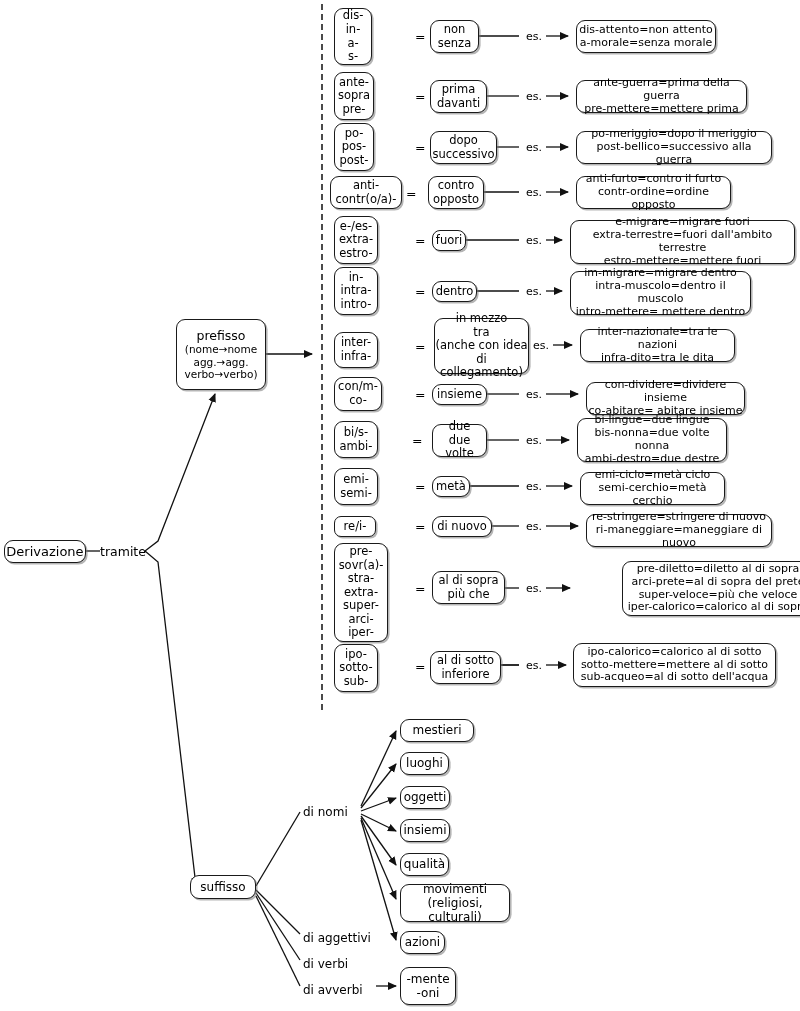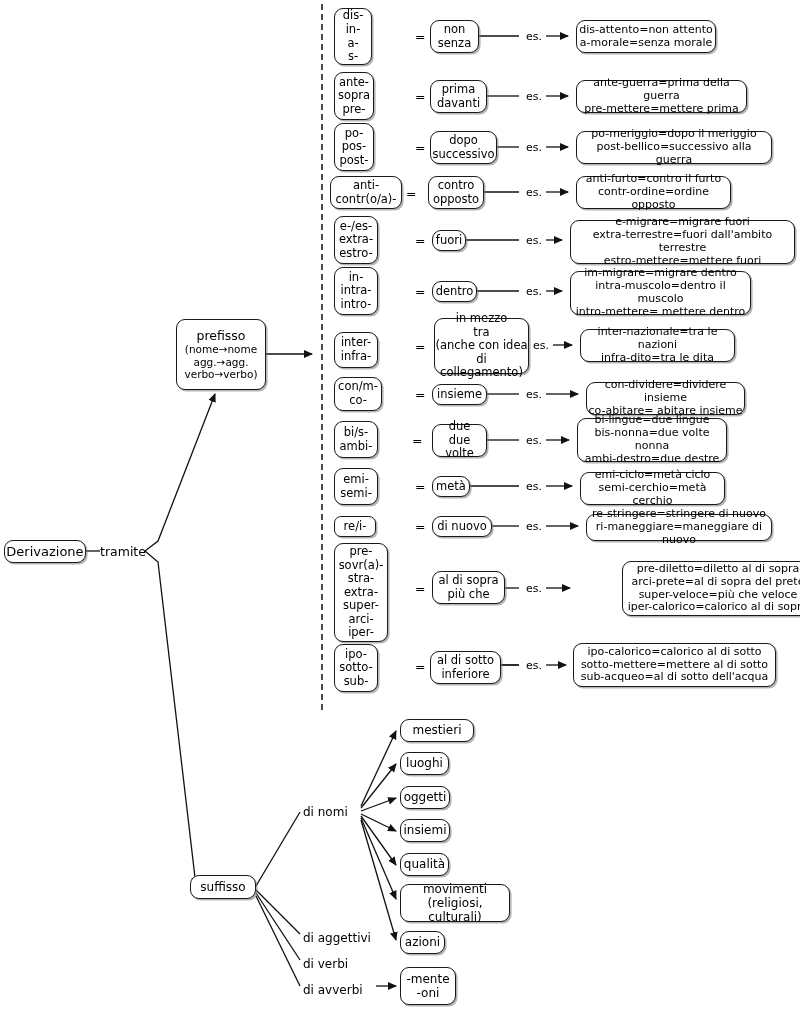--- a/index.html
+++ b/index.html
@@ -165,21 +165,21 @@
   <div class="node fs-mean" style="left:428px;top:176px;width:56px;height:33px;">contro
 opposto</div>
   <div class="es" style="left:526px;top:186px;">es.</div>
   <div class="node fs-ex" style="left:576px;top:176px;width:155px;height:33px;">anti-furto=contro il furto
 contr-ordine=ordine opposto</div>
 
   <div class="node fs-pref" style="left:334px;top:216px;width:44px;height:48px;">e-/es-
 extra-
 estro-</div>
   <div class="eq" style="left:415px;top:233px;">=</div>
-  <div class="node fs-mean" style="left:432px;top:230px;width:34px;height:21px;">fuori</div>
+  <div class="node fs-mean" style="left:432px;top:230px;width:34px;height:21px;border-radius:8px;">fuori</div>
   <div class="es" style="left:526px;top:234px;">es.</div>
   <div class="node fs-ex" style="left:570px;top:220px;width:225px;height:44px;">e-migrare=migrare fuori
 extra-terrestre=fuori dall'ambito terrestre
 estro-mettere=mettere fuori</div>
 
   <div class="node fs-pref" style="left:334px;top:267px;width:44px;height:48px;">in-
 intra-
 intro-</div>
   <div class="eq" style="left:415px;top:284px;">=</div>
   <div class="node fs-mean" style="left:432px;top:281px;width:45px;height:21px;">dentro</div>
@@ -222,21 +222,21 @@
   <div class="eq" style="left:415px;top:479px;">=</div>
   <div class="node fs-mean" style="left:432px;top:476px;width:38px;height:21px;">metà</div>
   <div class="es" style="left:526px;top:480px;">es.</div>
   <div class="node fs-ex" style="left:580px;top:472px;width:145px;height:33px;">emi-ciclo=metà ciclo
 semi-cerchio=metà cerchio</div>
 
   <div class="node fs-pref" style="left:334px;top:516px;width:42px;height:21px;border-radius:7px;">re/i-</div>
   <div class="eq" style="left:415px;top:519px;">=</div>
   <div class="node fs-mean" style="left:432px;top:516px;width:60px;height:21px;">di nuovo</div>
   <div class="es" style="left:526px;top:520px;">es.</div>
-  <div class="node fs-ex" style="left:586px;top:514px;width:186px;height:27px;">re-stringere=stringere di nuovo
+  <div class="node fs-ex" style="left:586px;top:514px;width:186px;height:33px;">re-stringere=stringere di nuovo
 ri-maneggiare=maneggiare di nuovo</div>
 
   <div class="node fs-pref" style="left:334px;top:543px;width:54px;height:99px;">pre-
 sovr(a)-
 stra-
 extra-
 super-
 arci-
 iper-</div>
   <div class="eq" style="left:415px;top:581px;">=</div>

